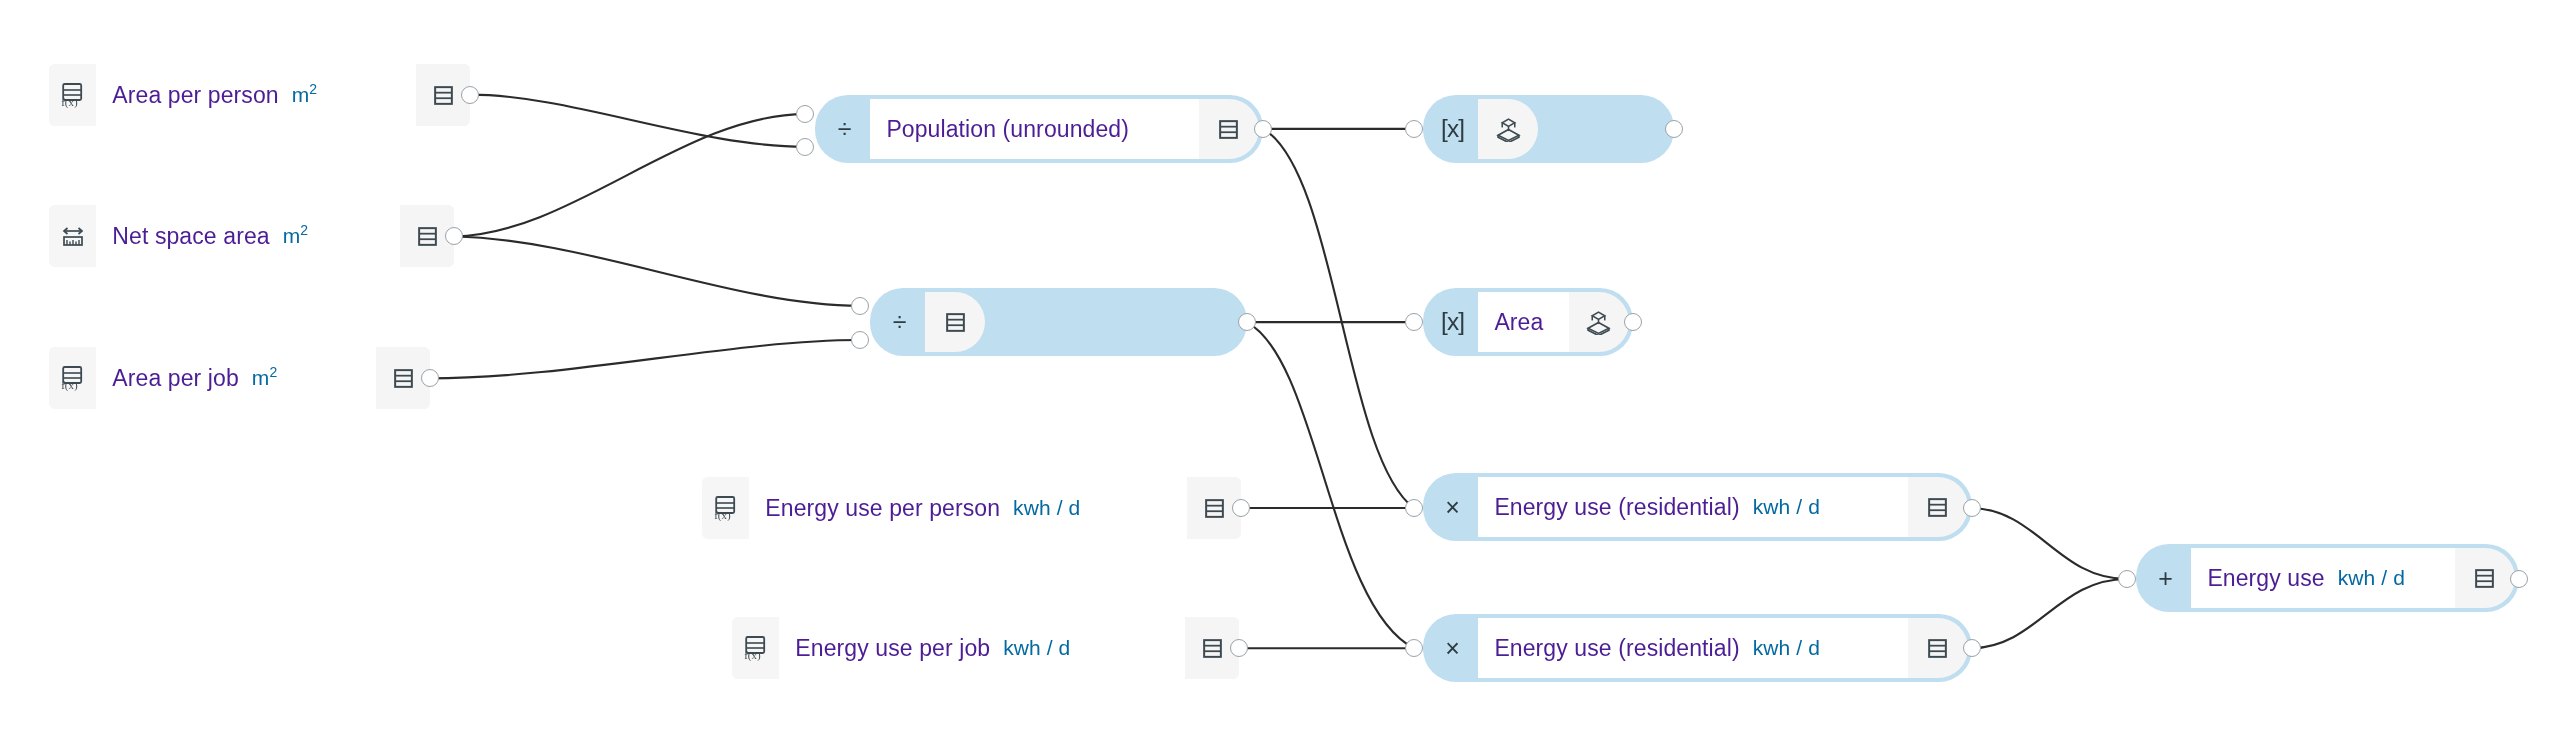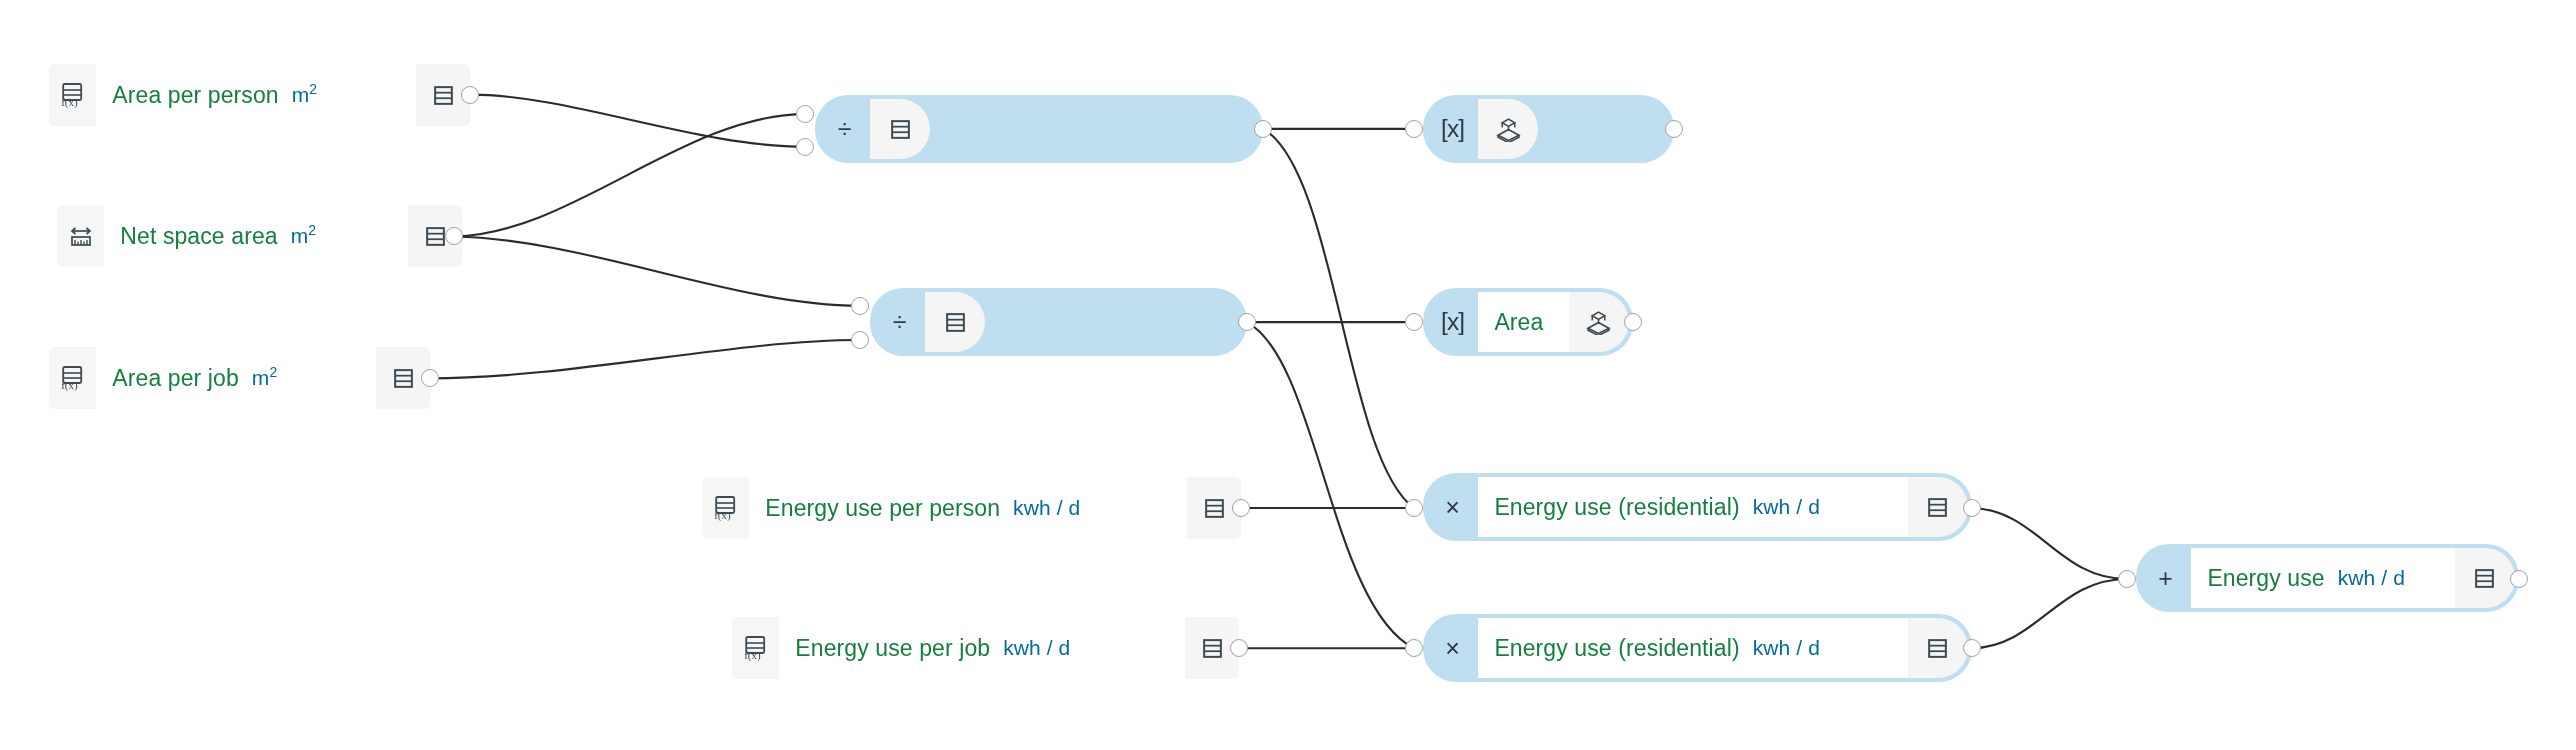--- a/index.html
+++ b/index.html
@@ -85,21 +85,21 @@
     align-items: center;
     background: #ffffff;
     padding: 0 18px 0 16.3px;
     white-space: nowrap;
     border-radius: 0;
   }
   .node.pill .node-body { border-radius: 0; }
 
   .node-label {
     font-size: 23px;
-    color: #15803d;
+    color: #4c1d95;
     letter-spacing: 0.1px;
   }
   .node-unit {
     font-size: 21px;
     color: #0369a1;
     margin-left: 13px;
     letter-spacing: 0.1px;
   }
   .node-unit sup {
     font-size: 14px;
@@ -181,21 +181,21 @@
     <div class="node-tail">
       <svg class="ic" width="23" height="23" viewBox="0 0 22 22">
         <rect x="3" y="3" width="16" height="16" fill="none" stroke="#3d4a52" stroke-width="1.9"></rect>
         <line x1="3" y1="8.3" x2="19" y2="8.3" stroke="#3d4a52" stroke-width="1.7"></line>
         <line x1="3" y1="13.6" x2="19" y2="13.6" stroke="#3d4a52" stroke-width="1.7"></line>
       </svg>
     </div>
   </div>
   <div class="port" style="left:461px; top:86px;"></div>
 
-  <div class="node neutral" style="left:57px; top:205px; width:405px;">
+  <div class="node neutral" style="left:49px; top:205px; width:405px;">
     <div class="node-op-icon">
       <svg class="ic" width="26" height="26" viewBox="0 0 26 26">
         <line x1="4" y1="8" x2="22" y2="8" stroke="#3d4a52" stroke-width="1.7"></line>
         <polyline points="7.5,5 4,8 7.5,11" fill="none" stroke="#3d4a52" stroke-width="1.7"></polyline>
         <polyline points="18.5,5 22,8 18.5,11" fill="none" stroke="#3d4a52" stroke-width="1.7"></polyline>
         <rect x="4" y="14" width="18" height="8" fill="none" stroke="#3d4a52" stroke-width="1.7"></rect>
         <line x1="7" y1="22" x2="7" y2="17" stroke="#3d4a52" stroke-width="1.4"></line>
         <line x1="10" y1="22" x2="10" y2="18.5" stroke="#3d4a52" stroke-width="1.4"></line>
         <line x1="13" y1="22" x2="13" y2="17" stroke="#3d4a52" stroke-width="1.4"></line>
         <line x1="16" y1="22" x2="16" y2="18.5" stroke="#3d4a52" stroke-width="1.4"></line>
@@ -234,20 +234,23 @@
         <rect x="3" y="3" width="16" height="16" fill="none" stroke="#3d4a52" stroke-width="1.9"></rect>
         <line x1="3" y1="8.3" x2="19" y2="8.3" stroke="#3d4a52" stroke-width="1.7"></line>
         <line x1="3" y1="13.6" x2="19" y2="13.6" stroke="#3d4a52" stroke-width="1.7"></line>
       </svg>
     </div>
   </div>
   <div class="port" style="left:421px; top:369px;"></div>
 
   <div class="node pill" style="left:815px; top:95px; width:448px;">
     <div class="node-op">÷</div>
+    <div class="node-body">
+      <span class="node-label">Population (unrounded)</span>
+    </div>
     <div class="node-tail">
       <svg class="ic" width="23" height="23" viewBox="0 0 22 22">
         <rect x="3" y="3" width="16" height="16" fill="none" stroke="#3d4a52" stroke-width="1.9"></rect>
         <line x1="3" y1="8.3" x2="19" y2="8.3" stroke="#3d4a52" stroke-width="1.7"></line>
         <line x1="3" y1="13.6" x2="19" y2="13.6" stroke="#3d4a52" stroke-width="1.7"></line>
       </svg>
     </div>
   </div>
   <div class="port" style="left:796px; top:105px;"></div>
   <div class="port" style="left:796px; top:138px;"></div>

